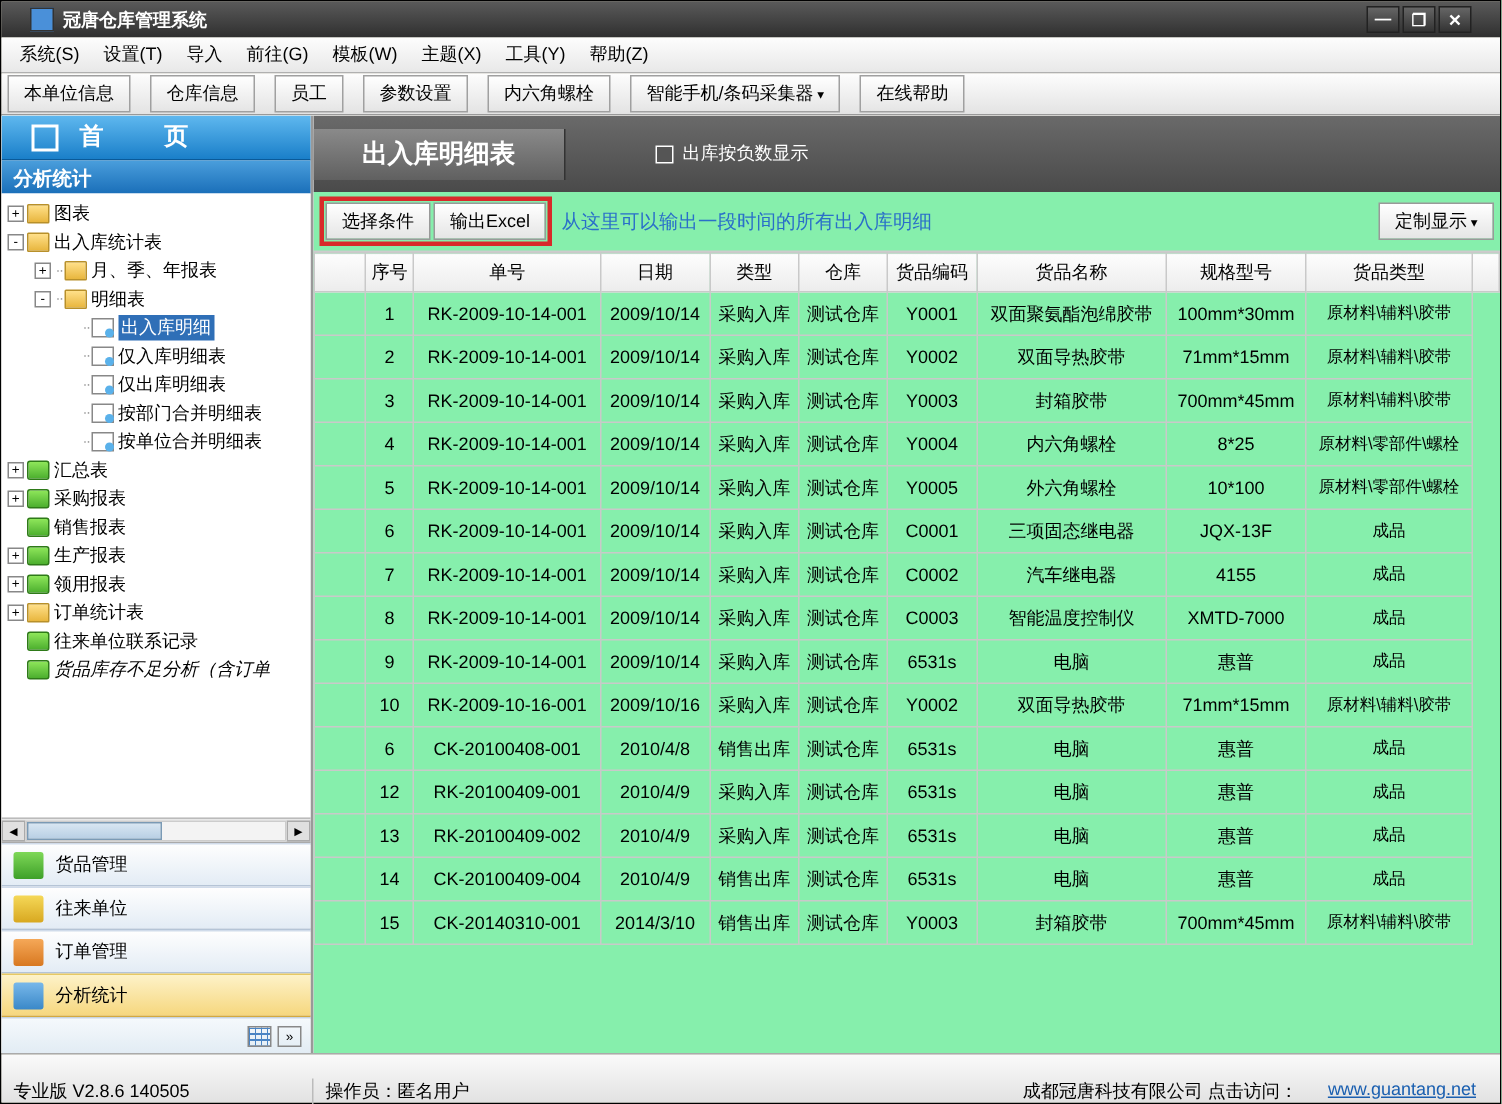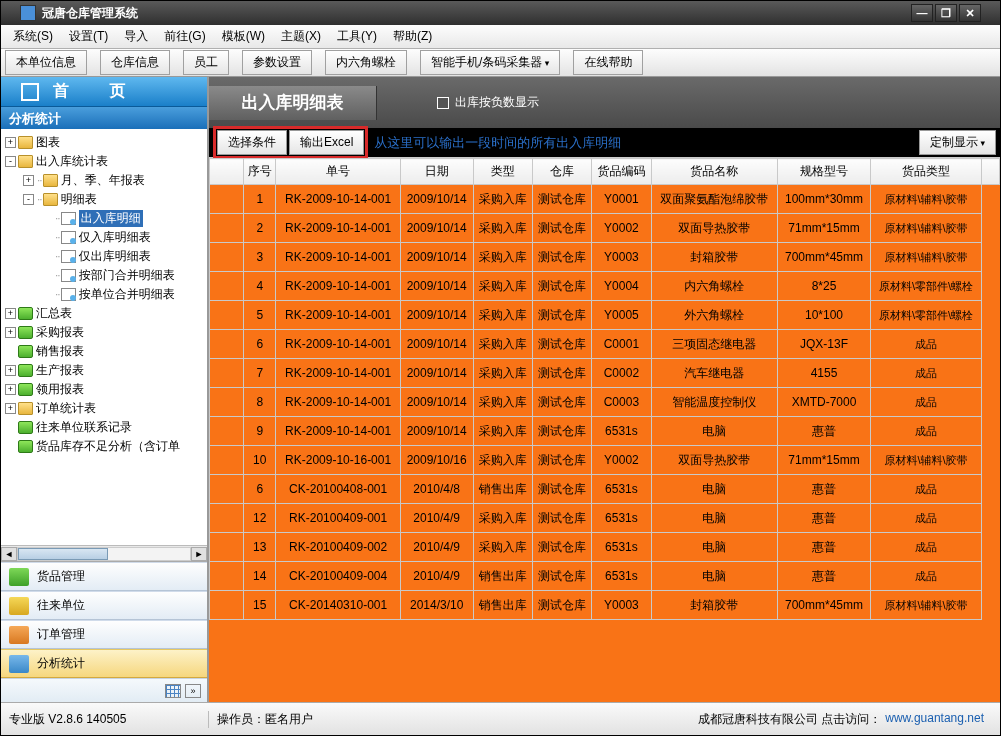--- a/index.html
+++ b/index.html
@@ -46,37 +46,37 @@
 .ni-o{background:linear-gradient(#f5a858,#d87820)}
 .ni-b{background:linear-gradient(#78b8ea,#3a88c8)}
 .nav-footer{height:24px;background:linear-gradient(#f5f9fc,#e2ecf4);border-top:1px solid #c8d4e0;display:flex;justify-content:flex-end;align-items:center;padding:0 6px;gap:4px}
 .nf-icon{width:16px;height:14px;border:1px solid #888}
 .nf-grid{background:repeating-linear-gradient(#4a84c4 0 1px,transparent 1px 4px),repeating-linear-gradient(90deg,#4a84c4 0 1px,transparent 1px 4px)}
 .content{flex:1;display:flex;flex-direction:column;overflow:hidden}
 .content-head{height:51px;background:linear-gradient(#6a6a6a,#4a4a4a);display:flex;align-items:center;color:#fff}
 .ch-title{width:168px;height:34px;background:linear-gradient(#8a8a8a,#606060);display:flex;align-items:center;justify-content:center;font-size:17px;font-weight:bold;border-right:1px solid #333}
 .ch-check{display:flex;align-items:center;margin-left:60px;gap:6px}
 .ch-check .cb{width:12px;height:12px;border:1px solid #fff;background:#555}
-.action-row{height:30px;display:flex;align-items:center;padding:2px 4px;background:#000000;border-bottom:1px solid #ccc}
+.action-row{height:40px;display:flex;align-items:center;padding:2px 4px;background:#86efac;border-bottom:1px solid #ccc}
 .action-box{border:3px solid #d82a2a;padding:1px;display:flex;gap:2px;margin-right:6px}
 .abtn{padding:3px 10px;background:linear-gradient(#fff,#e5e5e5);border:1px solid #999;cursor:default}
 .hint{color:#2a6fc9;font-size:13px;flex:1}
 .rbtn{padding:3px 10px;background:linear-gradient(#fff,#e5e5e5);border:1px solid #999}
 .rbtn::after{content:" ▾";font-size:9px}
-.table-wrap{flex:1;overflow:auto;background:#f97316}
+.table-wrap{flex:1;overflow:auto;background:#86efac}
 table{border-collapse:collapse;width:100%}
 th,td{border:1px solid #c9c9c9;padding:4px 2px;text-align:center;font-size:12px;white-space:nowrap}
 th{background:linear-gradient(#fdfdfd,#ececec);height:26px;font-weight:normal}
 td{height:29px}
 .col-idx{width:34px}
 .col-extra{width:18px}
-.statusbar{height:22px;background:linear-gradient(#fafafa,#e2e2e2);border-top:1px solid #aaa;display:flex;align-items:center;padding:16px 8px}
+.statusbar{height:22px;background:linear-gradient(#fafafa,#e2e2e2);border-top:1px solid #aaa;display:flex;align-items:flex-start;padding:16px 8px}
 .sb-left{width:200px;border-right:1px solid #bbb}
 .sb-mid{padding:0 8px;flex:1;display:flex}
-.sb-link{color:#1a5fb0;margin-left:4px}
+.sb-link{color:#1a5fb0;text-decoration:underline;margin-left:20px}
 </style>
 </head>
 <body>
 
 <div class="window">
   <div class="titlebar">
     <div class="titlebar-icon"></div>
     <div class="titlebar-title">冠唐仓库管理系统</div>
     <div class="titlebar-btns">
       <div class="tbtn">—</div>
@@ -191,21 +191,21 @@
           <div class="tree-row" style="padding-left: 2px;">
             <span class="toggle">+</span>
             <span class="ticon ic-folder"></span>
             <span class="tree-label">订单统计表</span>
           </div>
           <div class="tree-row" style="padding-left: 2px;">
             <span class="toggle empty"></span>
             <span class="ticon ic-green"></span>
             <span class="tree-label">往来单位联系记录</span>
           </div>
-          <div class="tree-row" style="padding-left: 2px;">
+          <div class="tree-row" style="padding-left: 2px; font-style: italic;">
             <span class="toggle empty"></span>
             <span class="ticon ic-green"></span>
             <span class="tree-label">货品库存不足分析（含订单</span>
           </div>
         </div>
       <div class="sb-scroll">
         <div class="arr">◄</div>
         <div class="track">
             <div class="thumb"></div>
           </div>

